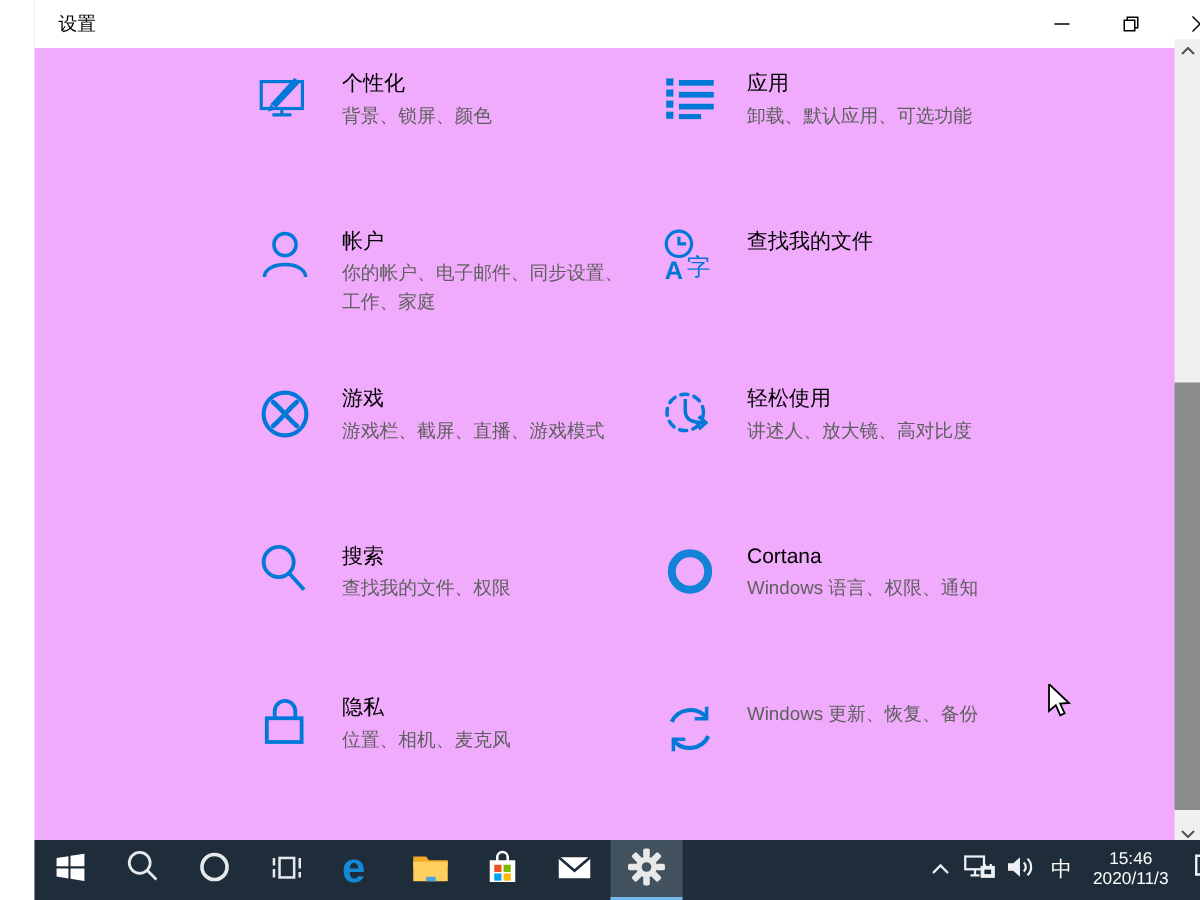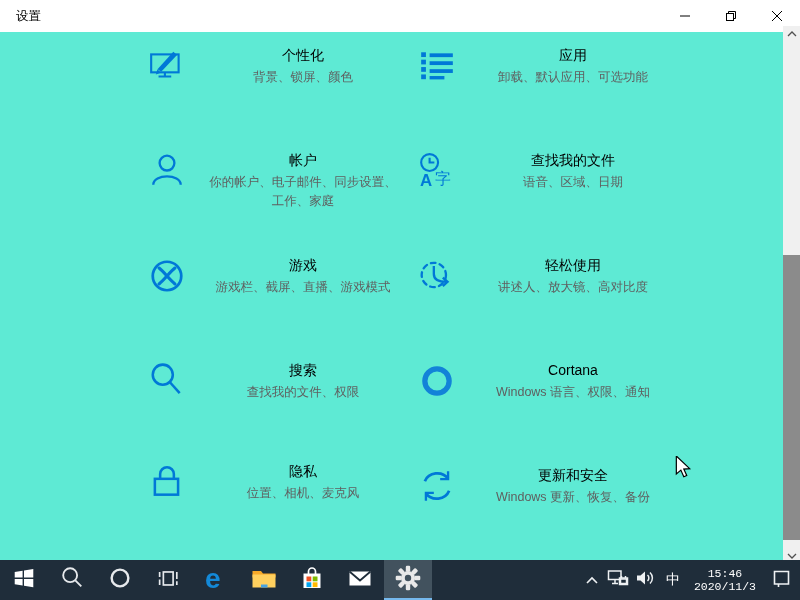--- a/index.html
+++ b/index.html
@@ -1,41 +1,41 @@
 <!DOCTYPE html>
 <html><head>
 <meta charset="utf-8">
 <style>
   html,body{margin:0;padding:0;width:800px;height:600px;overflow:hidden;
     font-family:"Liberation Sans","DejaVu Sans",sans-serif;background:#fff;position:relative;}
-  .window{position:absolute;inset:0;background:#5eead4;}
+  .window{position:absolute;inset:0;background:#f0abfc;margin-left:23px;}
   
   .titlebar{position:absolute;top:0;left:0;width:800px;height:32px;background:#fff;}
   .titlebar .title{position:absolute;left:16px;top:8px;font-size:12.5px;color:#000;}
   .winbtn{position:absolute;top:0;width:46px;height:32px;display:flex;align-items:center;justify-content:center;}
   .winbtn svg{display:block;}
   
   .tile{position:absolute;width:262px;height:96px;display:flex;}
   .tile-icon{width:40px;height:40px;margin-top:3px;flex:0 0 40px;}
-  .tile-text{margin-left:17px;width:196px;text-align:center;}
+  .tile-text{margin-left:17px;width:196px;}
   .tile-title{font-size:14px;color:#000;line-height:20px;margin-top:1px;}
   .tile-sub{font-size:12.5px;color:#5f5f5f;line-height:19px;margin-top:3px;}
   
   .scrollbar{position:absolute;right:0;top:26px;width:17px;height:537px;background:#f0f0f0;}
   .scroll-arrow{position:absolute;left:0;width:17px;height:15px;display:flex;align-items:center;justify-content:center;}
   .scroll-thumb{position:absolute;left:0;top:229px;width:17px;height:285px;background:#8b8b8b;}
   
   .taskbar{position:absolute;left:0;top:560px;width:800px;height:40px;background:#1f2d3a;display:flex;}
   .tb-btn{width:48px;height:40px;display:flex;align-items:center;justify-content:center;position:relative;}
   .tb-btn.active{background:#42525e;}
   .tb-btn.active .underline{position:absolute;left:0;bottom:0;width:48px;height:2px;background:#76b9ed;}
   .tray{position:absolute;right:0;top:0;height:40px;display:flex;align-items:center;color:#eef1f3;}
   .tray-item{height:40px;display:flex;align-items:center;justify-content:center;}
   .ime{font-size:14px;padding:0 6px;color:#fff;}
-  .clock{font-size:11.5px;line-height:13px;text-align:center;padding:0 8px;color:#fff;font-family:Liberation Mono, monospace;}
+  .clock{font-size:11.5px;line-height:13px;text-align:center;padding:0 8px;color:#fff;}
   .cursor{position:absolute;left:674px;top:456px;}
 </style>
 </head>
 <body>
 
 <div class="window">
 
   <div class="titlebar">
     <span class="title">设置</span>
     <div class="winbtn" style="left:662px">
@@ -114,21 +114,20 @@
     <div class="tile-icon">
       <svg width="38" height="38" viewBox="0 0 36 36">
         <circle cx="11" cy="10" r="8" fill="none" stroke="#0078d7" stroke-width="2"></circle>
         <path d="M11,5.5 V10 H15.5" fill="none" stroke="#0078d7" stroke-width="2"></path>
         <text x="2" y="32" font-size="16" font-weight="bold" fill="#0078d7">A</text>
         <text x="16" y="30" font-size="15" fill="#0078d7">字</text>
       </svg>
     </div>
     <div class="tile-text">
       <div class="tile-title">查找我的文件</div>
-      <div class="tile-sub">语音、区域、日期</div>
     </div>
   </div>
 
   <div class="tile" style="left:418px;top:254px">
     <div class="tile-icon">
       <svg width="38" height="38" viewBox="0 0 36 36" fill="none" stroke="#0078d7" stroke-width="2.2">
         <circle cx="15" cy="17" r="11.5" stroke-dasharray="4.5 4" stroke-linecap="round"></circle>
         <path d="M15,8.5 V16 C15,21.5 19,23.5 27,23.5"></path>
         <path d="M23.5,19.5 L28,23.5 L23.5,27.5"></path>
       </svg>
@@ -193,21 +192,20 @@
   <div class="tile" style="left:418px;top:464px">
     <div class="tile-icon">
       <svg width="38" height="38" viewBox="0 0 36 36" fill="none" stroke="#0078d7" stroke-width="2.6">
         <path d="M6.5,13.5 A12.5,11.5 0 0 1 28.5,11"></path>
         <path d="M28.5,4 V11.5 H21" stroke-width="2.2"></path>
         <path d="M29.5,22.5 A12.5,11.5 0 0 1 7.5,25"></path>
         <path d="M7.5,32 V24.5 H15" stroke-width="2.2"></path>
       </svg>
     </div>
     <div class="tile-text">
-      <div class="tile-title">更新和安全</div>
       <div class="tile-sub">Windows 更新、恢复、备份</div>
     </div>
   </div>
 
   <div class="scrollbar">
     <div class="scroll-arrow" style="top:0">
       <svg width="10" height="6" fill="none" stroke="#505050" stroke-width="1.3">
           <polyline points="1,5 5,1 9,5"></polyline>
         </svg>
     </div>

